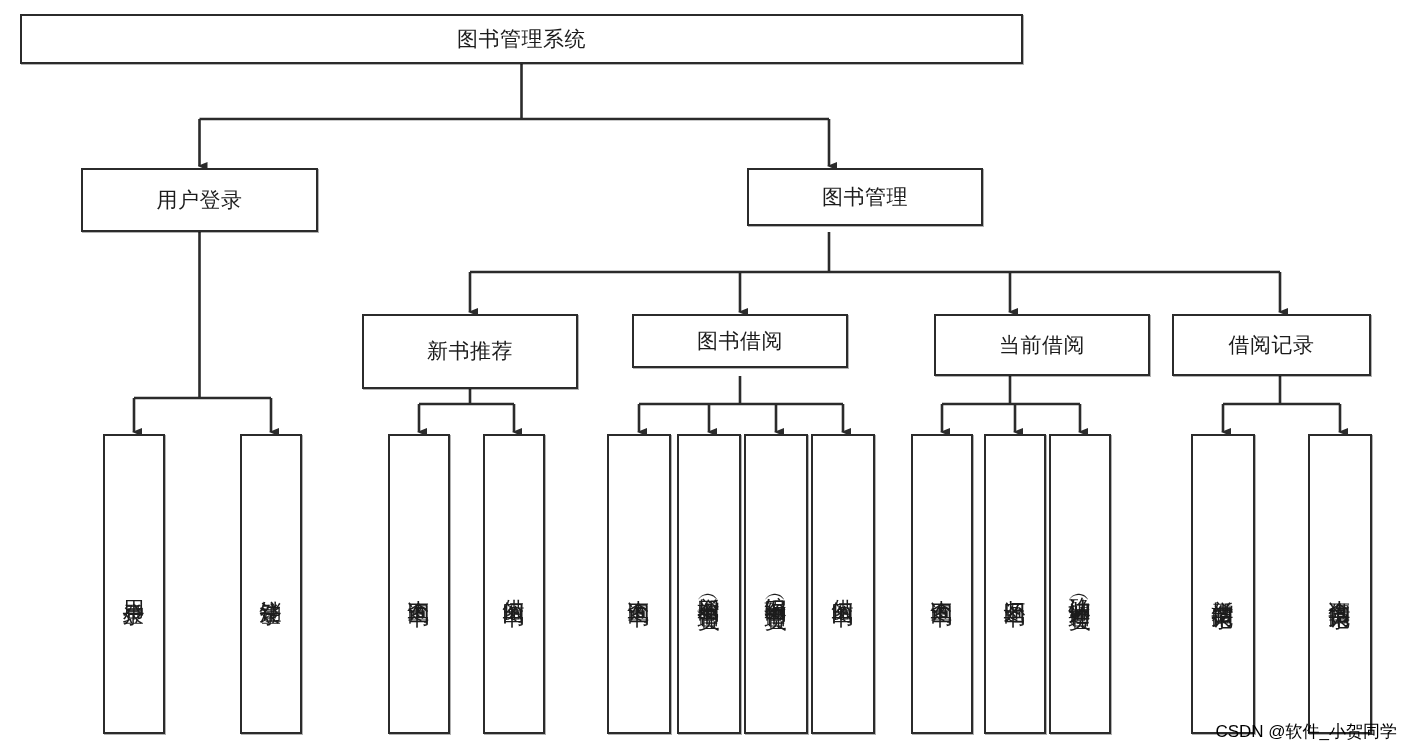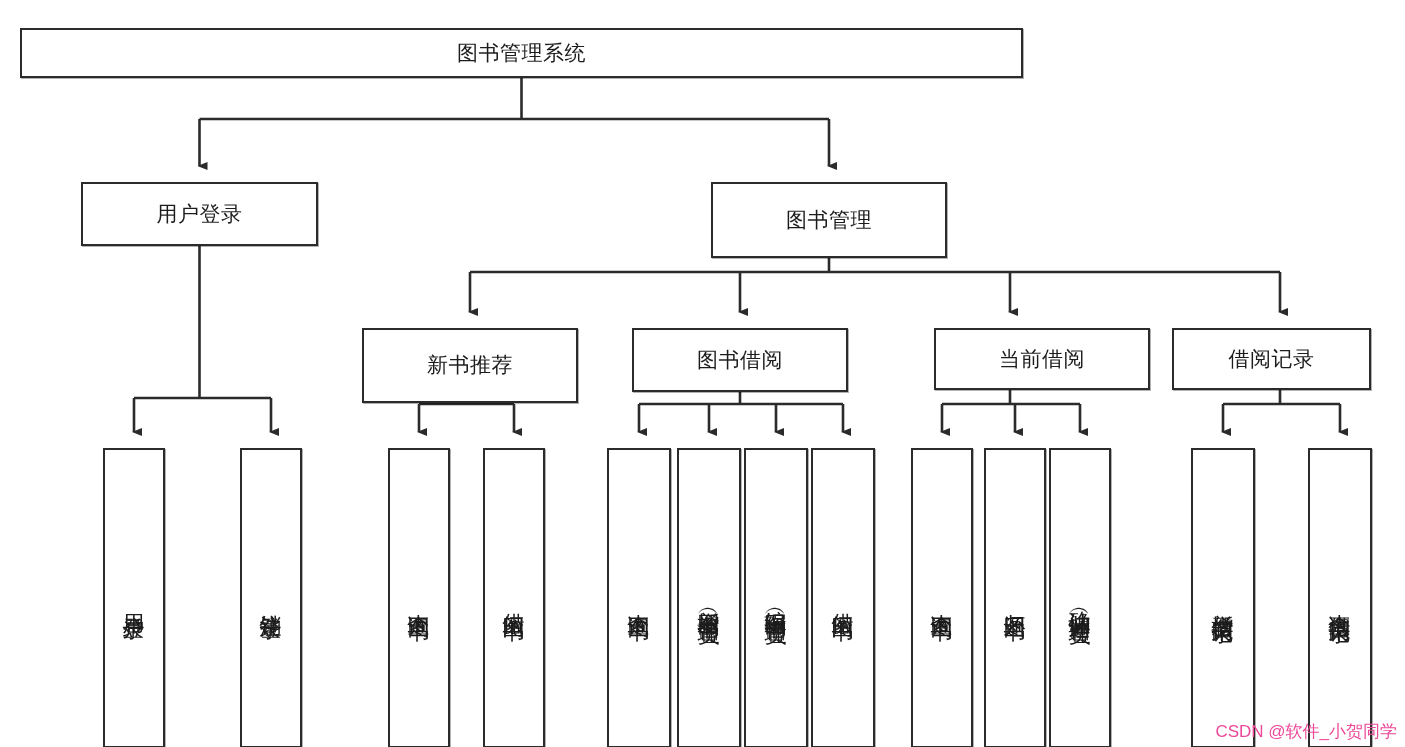--- a/index.html
+++ b/index.html
@@ -27,21 +27,20 @@
   .node {
     position: absolute;
     box-sizing: border-box;
     border: 2px solid #2b2b2b;
     background: #ffffff;
     display: flex;
     align-items: center;
     justify-content: center;
     color: #1c1c1c;
     box-shadow: 1px 1px 0 rgba(0,0,0,0.30);
-    margin-top: 14px;
   }
   .node .label {
     text-align: center;
     line-height: 1.18;
     letter-spacing: 0.5px;
   }
   .node.horiz .label {
     font-size: 21px;
     white-space: nowrap;
   }
@@ -66,21 +65,21 @@
   }
   .node.vert.tall .label {
     align-items: flex-start;
     padding-top: 2px;
   }
   .watermark {
     position: absolute;
     right: 8px;
     bottom: 4px;
     font-size: 17px;
-    color: #ec4899;
+    color: #000000;
     white-space: nowrap;
     user-select: none;
   }
 </style>
 </head>
 <body>
 
 <div id="canvas">
 
   <svg id="edges" viewBox="0 0 1405 747" xmlns="http://www.w3.org/2000/svg">
@@ -126,27 +125,27 @@
       </g>
   </svg>
 
   <div id="nodes">
       <div class="node root horiz" style="left: 20px; top: 14px; width: 1003px; height: 50px;">
         <span class="label">图书管理系统</span>
       </div>
       <div class="node horiz" style="left: 81px; top: 168px; width: 237px; height: 64px;">
         <span class="label">用户登录</span>
       </div>
-      <div class="node horiz" style="left: 711px; top: 168px; width: 236px; height: 76px; justify-content: center;">
+      <div class="node horiz" style="left: 747px; top: 168px; width: 236px; height: 58px; justify-content: center;">
         <span class="label">图书管理</span>
       </div>
       <div class="node horiz" style="left: 362px; top: 314px; width: 216px; height: 75px;">
         <span class="label">新书推荐</span>
       </div>
-      <div class="node horiz" style="left: 632px; top: 314px; width: 216px; height: 64px;">
+      <div class="node horiz" style="left: 632px; top: 314px; width: 216px; height: 54px;">
         <span class="label">图书借阅</span>
       </div>
       <div class="node horiz" style="left: 934px; top: 314px; width: 216px; height: 62px;">
         <span class="label">当前借阅</span>
       </div>
       <div class="node horiz" style="left: 1172px; top: 314px; width: 199px; height: 62px;">
         <span class="label">借阅记录</span>
       </div>
       <div class="node vert" style="left: 103px; top: 434px; width: 62px; height: 300px;">
         <span class="label">用户登录</span>

